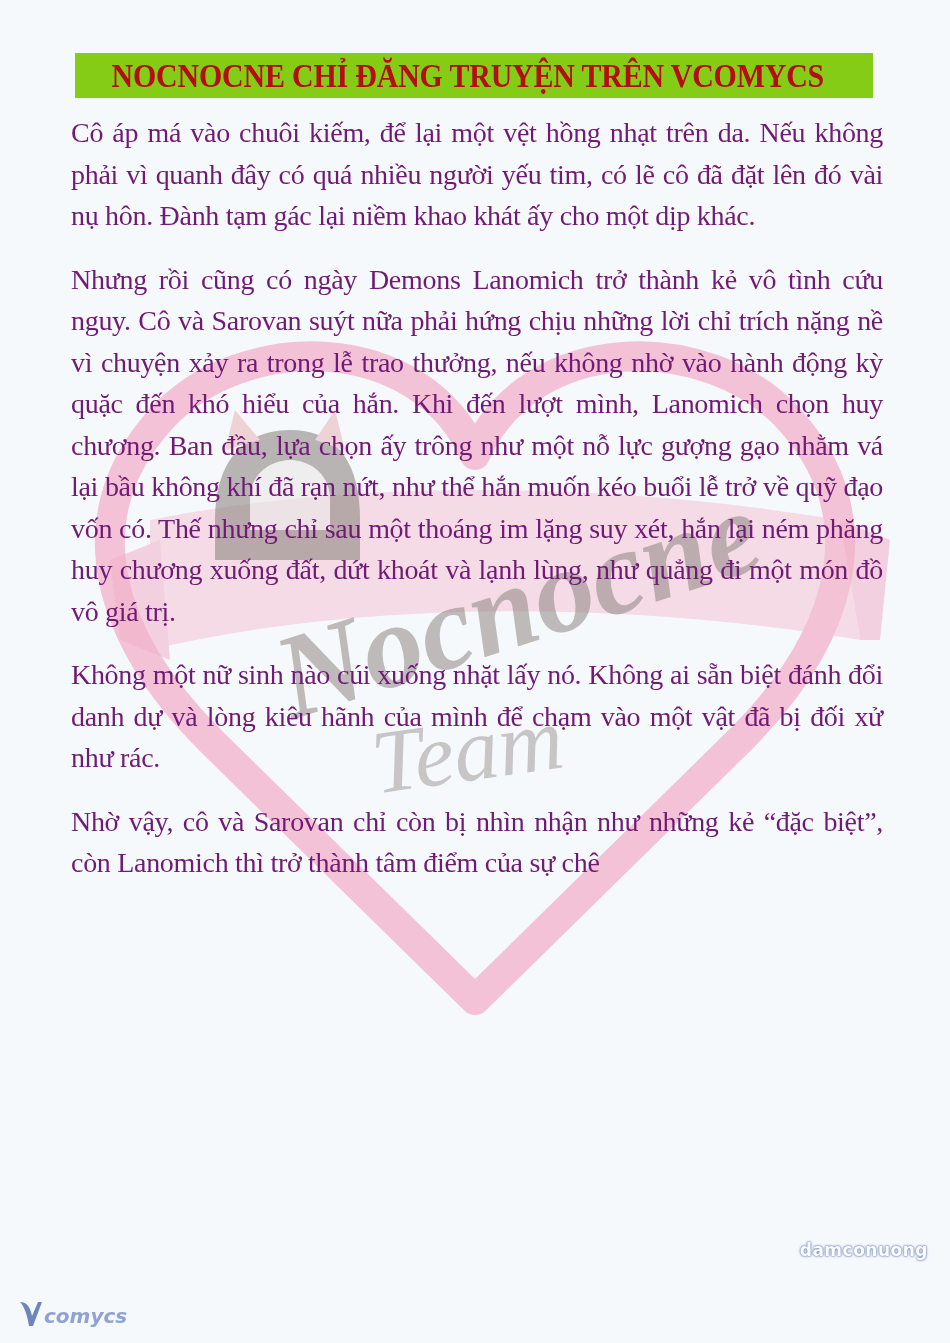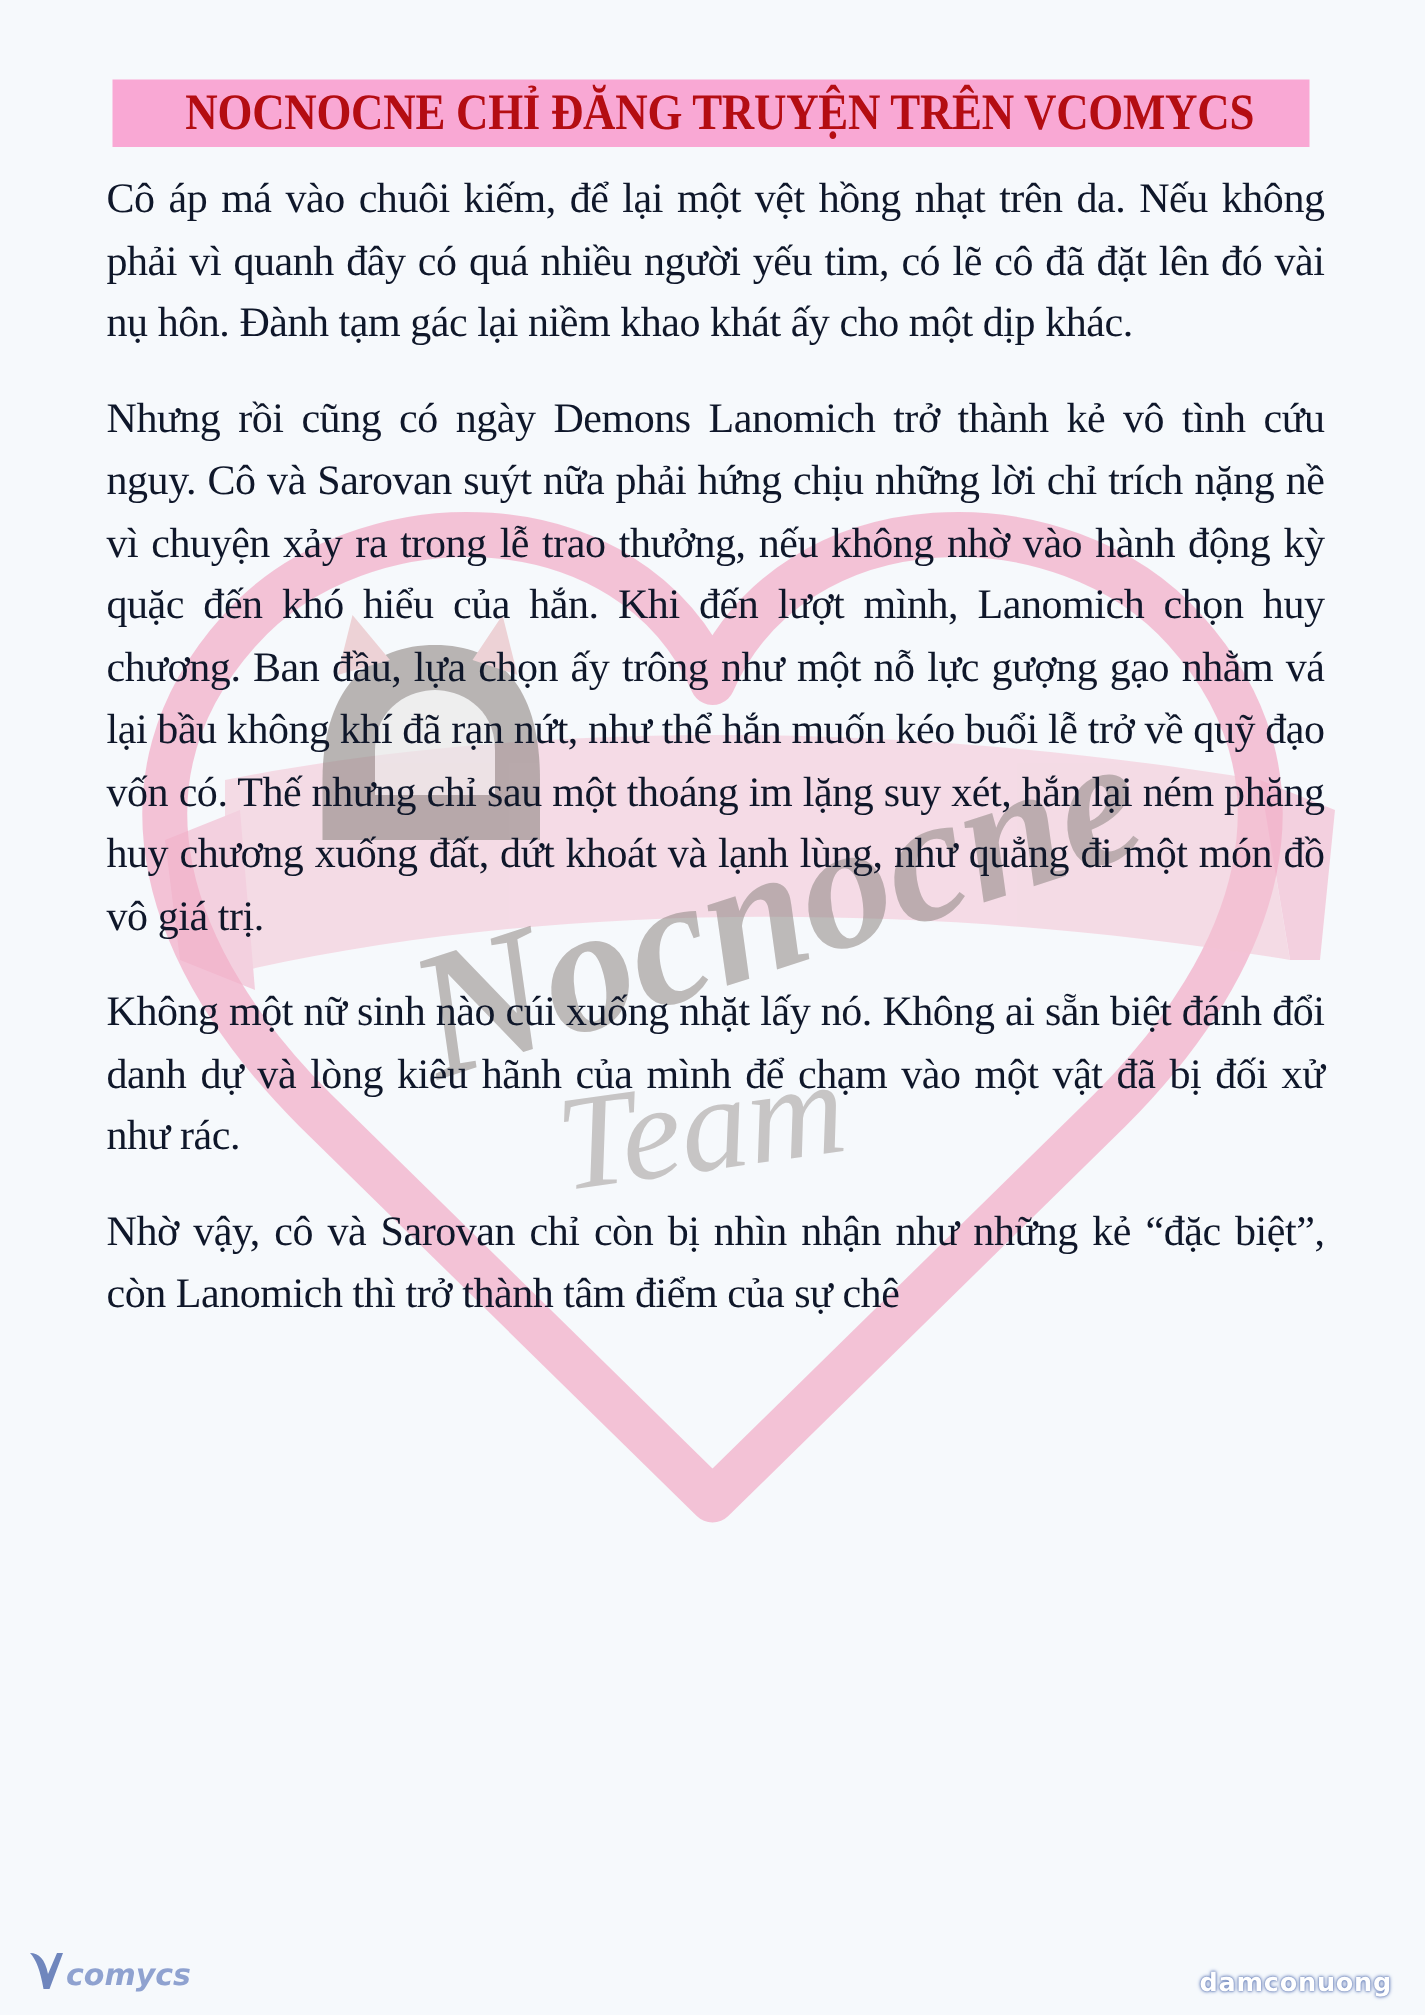--- a/index.html
+++ b/index.html
@@ -27,24 +27,24 @@
       position: relative;
       z-index: 1;
       padding: 0;
     }
     .title-wrap {
       position: absolute;
       top: 53px;
       left: 75px;
       width: 798px;
       height: 45px;
-      background: #f9a8d4;
+      background: #84cc16;
       display: flex;
       align-items: center;
-      justify-content: flex-start;
+      justify-content: flex-end;
     }
     .title {
       color: #b40d12;
       font-family: "Liberation Serif", "DejaVu Serif", serif;
       font-weight: bold;
       font-size: 34px;
       letter-spacing: -0.2px;
       transform: scaleX(0.88);
       white-space: nowrap;
       margin: 0;
@@ -52,36 +52,36 @@
     .body-text {
       position: absolute;
       left: 71px;
       top: 112px;
       width: 812px;
     }
     .para {
       margin: 0 0 22px 0;
       font-size: 28px;
       line-height: 41.5px;
-      color: #0f172a;
+      color: #701a75;
       text-align: justify;
       text-align-last: left;
       letter-spacing: -0.3px;
     }
     .footer-logo {
       position: absolute;
       left: 16px;
       top: 1296px;
       width: 130px;
       height: 36px;
     }
     .footer-credit {
       position: absolute;
       right: 22px;
-      top: 1312px;
+      top: 1240px;
       font-family: "DejaVu Sans", sans-serif;
       font-size: 17px;
       color: #ffffff;
       font-weight: bold;
       letter-spacing: 0.5px;
       text-shadow: 0 0 3px #7a90c4, 0 0 2px #7a90c4, 0 0 1px #5a70a8;
     }
   </style>
 </head>
 <body>

